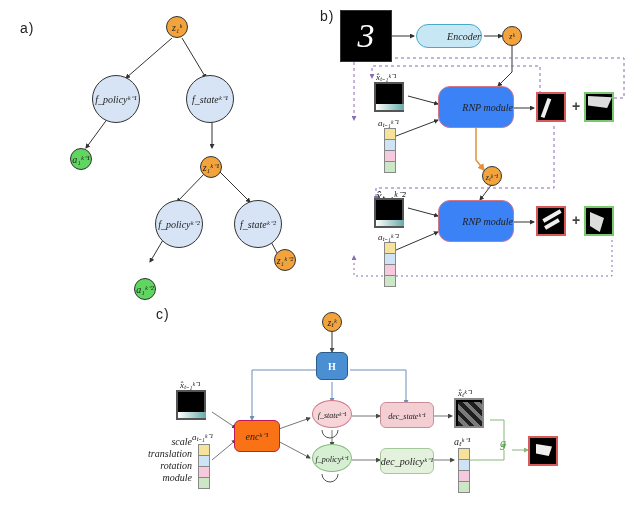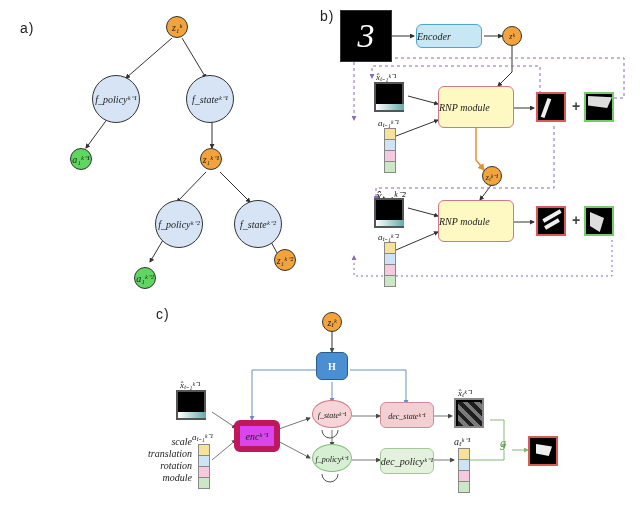--- a/index.html
+++ b/index.html
@@ -6,40 +6,40 @@
   body{width:640px;height:530px;position:relative;font-size:11px}
   svg{display:block}
   .panel-label{position:absolute;font-size:14px;letter-spacing:1px}
   
   .node{position:absolute;border:1px solid #333;border-radius:50%;display:flex;align-items:center;justify-content:center;box-sizing:border-box}
   .node-o{background:#f2a33c;}  
   .node-g{background:#5fd65f;}  
   .node-b{background:#d6e4f5;}
   .math{font-family:"Georgia",serif;font-style:italic;font-size:10px;text-align:center}
   
-  .box{position:absolute;border-radius:6px;box-sizing:border-box;display:flex;align-items:center;justify-content:flex-start}
+  .box{position:absolute;border-radius:12px;box-sizing:border-box;display:flex;align-items:center;justify-content:flex-end}
   .box.enc{background:#c8e7f5;border:1px solid #4aa8c9}
-  .box.rnp{background:#fef9c3;border:1px solid #d07888}
+  .box.rnp{background:#3b82f6;border:1px solid #d07888}
   .thumb{position:absolute;width:34px;height:34px;background:#000;border:2px solid #555;box-sizing:border-box}
   .thumb.red{border-color:#d85a5a}
   .thumb.green{border-color:#79c96d}
   .thumb.sm{width:30px;height:30px}
   .thumb .pix{position:absolute;background:#fff}
   .plus{position:absolute;font-size:14px;font-weight:bold;color:#444}
   
   .abar{position:absolute;width:12px;height:44px;display:flex;flex-direction:column;border:none}
   .abar div{flex:1;border:1px solid #888;margin-bottom:-1px}
   .c-scale{background:#f7e29a}
   .c-trans{background:#cfe3f7}
   .c-rot{background:#f7c9df}
   .c-shear{background:#cce7c6}
   
   .cblock{position:absolute;border-radius:6px;border:1px solid #888;box-sizing:border-box;display:flex;align-items:center;justify-content:center}
   .h-block{background:#4a8fd1;border:1px solid #2b5b86;color:#fff}
-  .enc-block{background:#d946ef;border:6px solid #be185d}
+  .enc-block{background:#f97316;border:1px solid #be185d}
   .fstate{background:#f6d4d8;border:1px solid #d07888;border-radius:50%}
   .fpolicy{background:#d6efd2;border:1px solid #86bb7f;border-radius:50%}
   .decstate{background:#f3cfd4;border:1px solid #c98d95}
   .decpolicy{background:#e4f2dd;border:1px solid #a4c79c}
   
   .atxt{position:absolute;font-family:Georgia,serif;font-style:italic;font-size:10px;text-align:right;line-height:12px}
   .lbl{font-size:10px;font-family:Georgia,serif;font-style:italic;text-align:center}
   
   .three{position:absolute;width:50px;height:50px;background:#000;border:1px solid #333;display:flex;align-items:center;justify-content:center;font-family:Georgia,serif;font-size:34px;font-style:italic;color:#fff}
 </style>
@@ -78,32 +78,32 @@
 <div class="node node-b" style="left:92px;top:75px;width:48px;height:48px">
     <span class="math">f_policyᵏ⁻¹</span>
   </div>
 <div class="node node-b" style="left:186px;top:75px;width:48px;height:48px">
     <span class="math">f_stateᵏ⁻¹</span>
   </div>
 
 <div class="node node-g" style="left:70px;top:148px;width:22px;height:22px">
     <span class="math">a₁ᵏ⁻¹</span>
   </div>
-<div class="node node-o" style="left:200px;top:148px;width:22px;height:22px">
+<div class="node node-o" style="left:200px;top:156px;width:22px;height:22px">
     <span class="math">z₁ᵏ⁻¹</span>
   </div>
 
 <div class="node node-b" style="left:155px;top:200px;width:48px;height:48px">
     <span class="math">f_policyᵏ⁻²</span>
   </div>
 <div class="node node-b" style="left:234px;top:200px;width:48px;height:48px">
     <span class="math">f_stateᵏ⁻²</span>
   </div>
 
-<div class="node node-g" style="left:134px;top:267px;width:22px;height:22px">
+<div class="node node-g" style="left:134px;top:278px;width:22px;height:22px">
     <span class="math">a₁ᵏ⁻²</span>
   </div>
 <div class="node node-o" style="left:274px;top:249px;width:22px;height:22px">
     <span class="math">z₁ᵏ⁻²</span>
   </div>
 
 <svg width="640" height="300" style="position:absolute;left:0;top:0">
   <defs>
     <marker id="arrB" viewBox="0 0 10 10" refX="8" refY="5" markerWidth="5" markerHeight="5" orient="auto-start-reverse">
       <path d="M0 0 L10 5 L0 10 z" fill="#333"></path>

